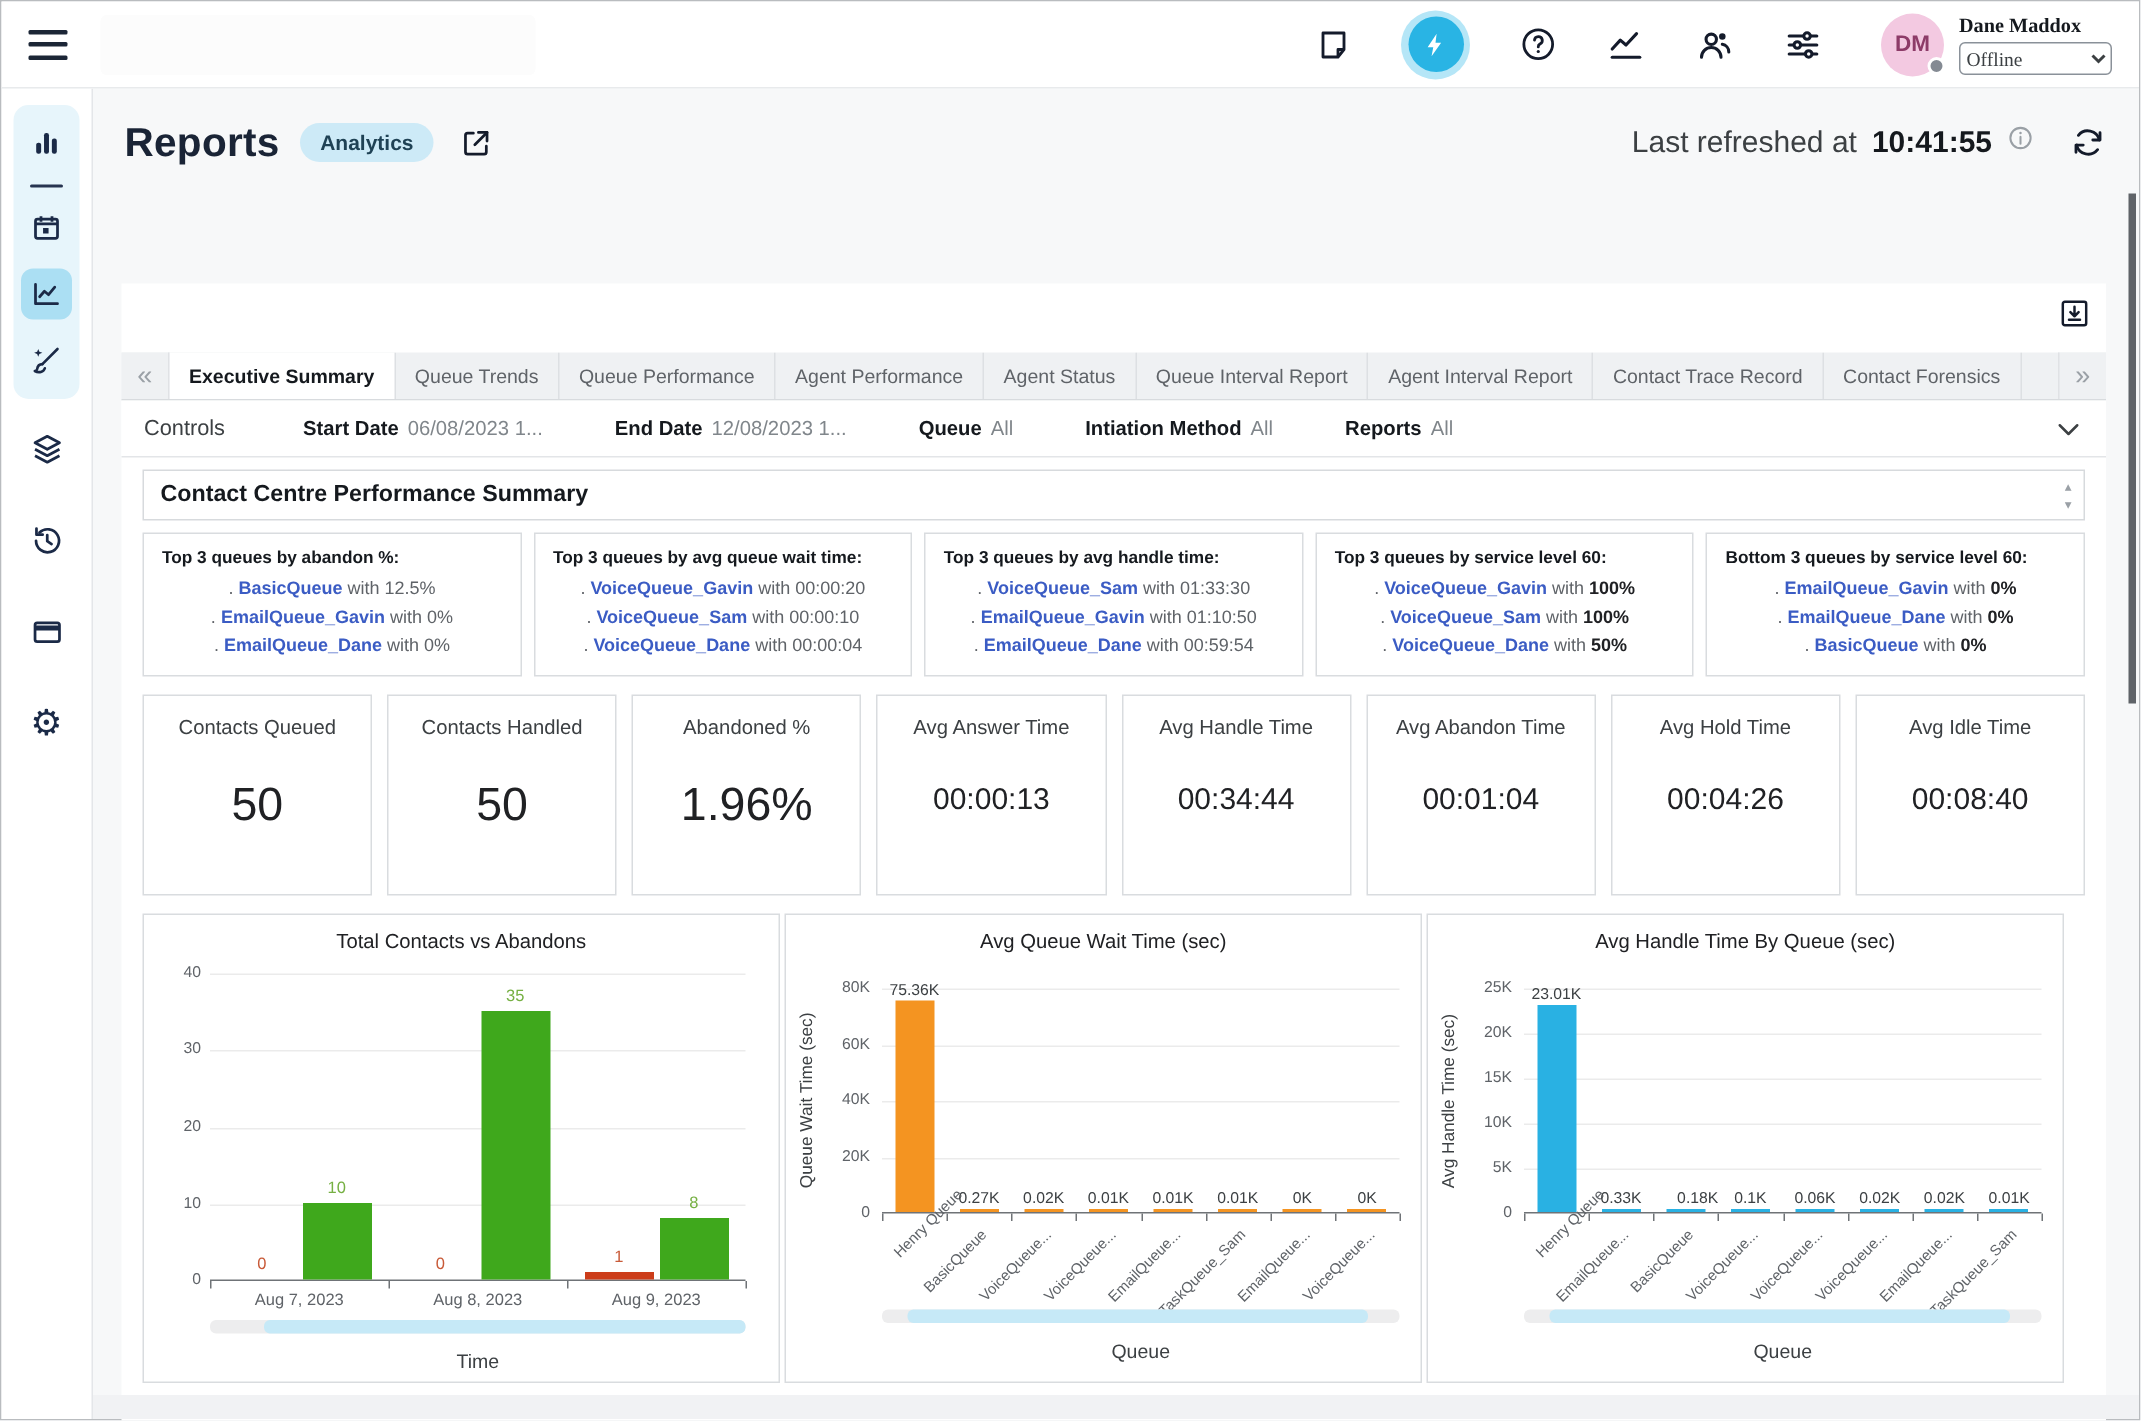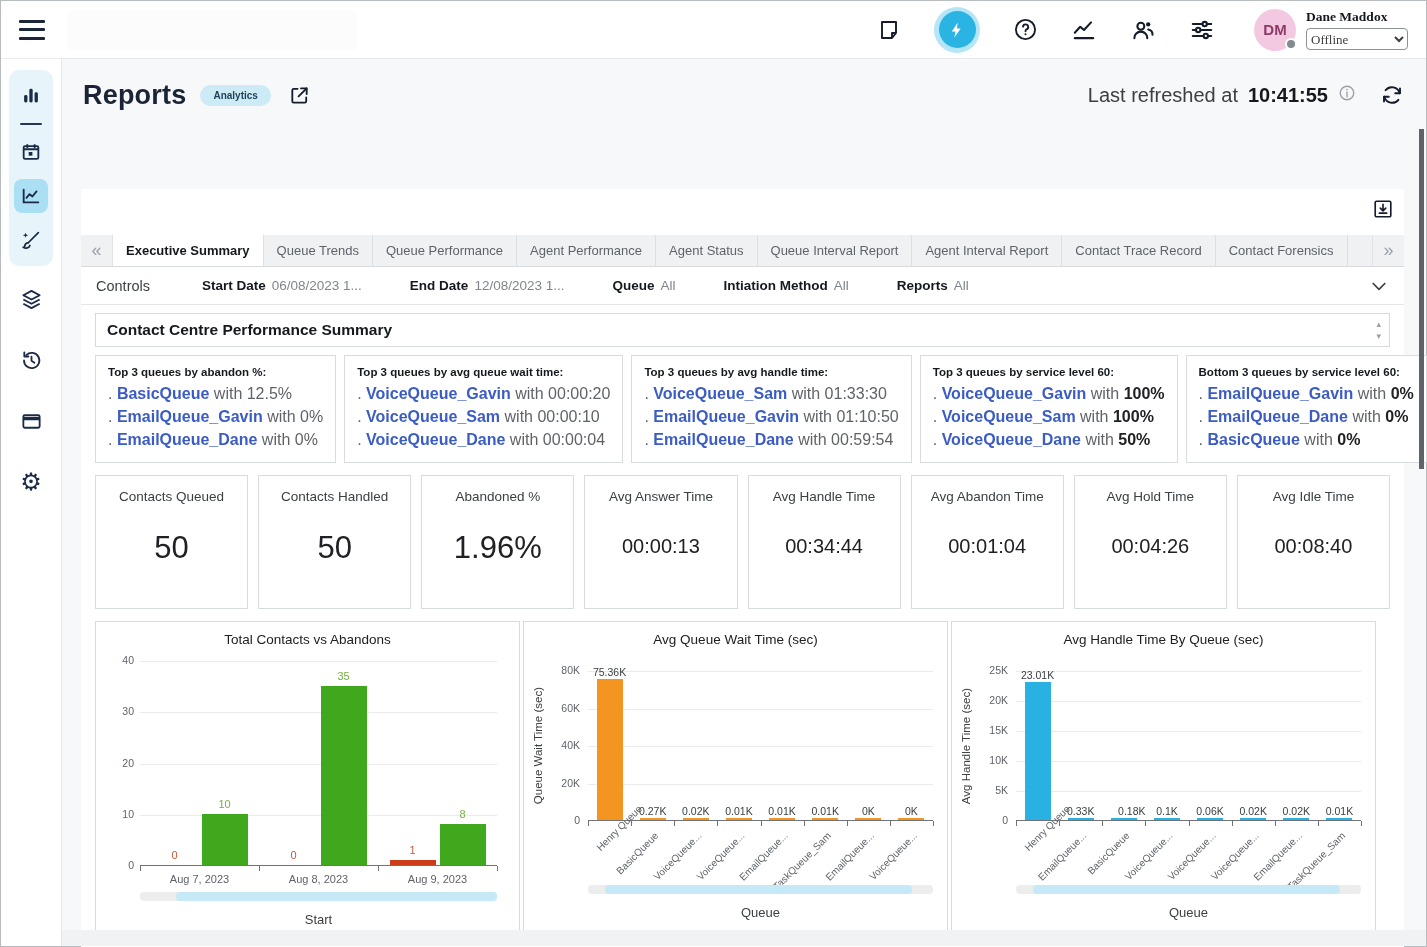--- a/index.html
+++ b/index.html
@@ -38,21 +38,21 @@
               display:flex; align-items:center; justify-content:center; }
   .side-btn.active { background:#abdff3; }
   .side-divider { width:22px; height:2px; background:#273450; border-radius:1px; }
   .side-lower { margin-top:16px; display:flex; flex-direction:column; gap:27px; align-items:center; }
   .gear-glyph { font-size:24px; line-height:1; color:#1b2a47; font-family:"DejaVu Sans",sans-serif; }
 
   
   .main { position:absolute; left:61px; top:58px; right:0; bottom:0; background:#f7f8f9; }
   .page-header { height:72px; display:flex; align-items:center; padding:0 22px 0 21px; }
   .page-title { font-size:27px; font-weight:800; color:#1a2436; letter-spacing:.2px; }
-  .badge { margin-left:14px; background:#cdeaf7; color:#1f4255; font-weight:700; font-size:10px;
+  .badge { margin-left:14px; background:#cdeaf7; color:#1f4255; font-weight:700; font-size:14px;
            padding:5px 13px; border-radius:15px; }
   .ext-btn { margin-left:17px; }
   .refresh-area { margin-left:auto; display:flex; align-items:center; gap:10px; font-size:20px; color:#3c4043; }
   .refresh-area b { color:#15191e; }
   .refresh-btn { margin-left:14px; }
 
   .panel { position:absolute; left:19px; right:22px; top:130px; height:800px; background:#fff; }
   .panel-toolbar { height:46px; position:relative; }
   .download-btn { position:absolute; right:10px; top:9px; }
 
@@ -76,21 +76,21 @@
   .content { padding:8px 14px 0; }
   .summary-header { border:1px solid #d7dadd; height:34px; display:flex; align-items:center;
                     padding:0 11px; margin-bottom:8px; position:relative; background:#fff; }
   .summary-title { font-size:15.5px; font-weight:700; color:#15191e; }
   .spinner { position:absolute; right:8px; top:4px; display:flex; flex-direction:column; line-height:12px;
              font-size:9px; color:#9aa0a6; text-align:center; }
 
   .insights { display:flex; gap:8px; margin-bottom:12px; }
   .ins-card { flex:1; border:1px solid #d9dcdf; min-height:94px; padding:10px 12px 8px; background:#fff; }
   .ins-title { font-weight:700; font-size:11.5px; color:#15191e; margin-bottom:7px; }
-  .ins-item { font-size:16px; color:#5f6368; margin-bottom:5px; white-space:nowrap; }
+  .ins-item { font-size:12px; color:#5f6368; margin-bottom:5px; white-space:nowrap;text-align:center; }
   .ins-item a { color:#3b5cc4; font-weight:700; text-decoration:none; }
   .ins-item .val.bold { color:#202124; font-weight:700; }
 
   .kpis { display:flex; gap:10px; margin-bottom:12px; }
   .kpi { flex:1; border:1px solid #d9dcdf; height:134px; position:relative; text-align:center; background:#fff; }
   .kpi-label { margin-top:13px; font-size:13.5px; color:#3c4043; }
   .kpi-value { position:absolute; top:50%; left:0; right:0; transform:translateY(-32%); font-size:20px; color:#202124; }
   .kpi-value.lg { font-size:31px; }
 
   .charts { display:flex; gap:3px; }
@@ -414,21 +414,21 @@
                 <div class="bar-label" style="left: 289.5px; width: 66px; top: 147px; color: rgb(118, 176, 67); font-size: 11px;">8</div>
                 <div class="xlab" style="left: 238px; width: 119px; top: 212px; text-align: center;">Aug 9, 2023</div>
                 <div class="axis-tick" style="left: 0px; top: 205px;"></div>
                 <div class="axis-tick" style="left: 119px; top: 205px;"></div>
                 <div class="axis-tick" style="left: 238px; top: 205px;"></div>
                 <div class="axis-tick" style="left: 357px; top: 205px;"></div>
               </div>
               <div class="chart-scroll" style="left: 44px; width: 357px; top: 270px;">
                 <div class="thumb" style="left: 10%; width: 90%;"></div>
               </div>
-              <div class="xtitle" style="left: 44px; width: 357px; top: 290px;">Start</div>
+              <div class="xtitle" style="left: 44px; width: 357px; top: 290px;">Time</div>
             </div>
             <div class="chart-card">
               <div class="chart-title">Avg Queue Wait Time (sec)</div>
               <div class="ylabel-wrap" style="left: 8px; top: 49px; height: 150px;">
                 <span>Queue Wait Time (sec)</span>
               </div>
               <div class="plot" style="left: 64px; top: 49px; width: 345px; height: 150px;">
                 <div class="ytick" style="left: -46px; top: 143px; width: 38px;">0</div>
                 <div class="gridline" style="top: 112.5px;"></div>
                 <div class="ytick" style="left: -46px; top: 105.5px; width: 38px;">20K</div>

